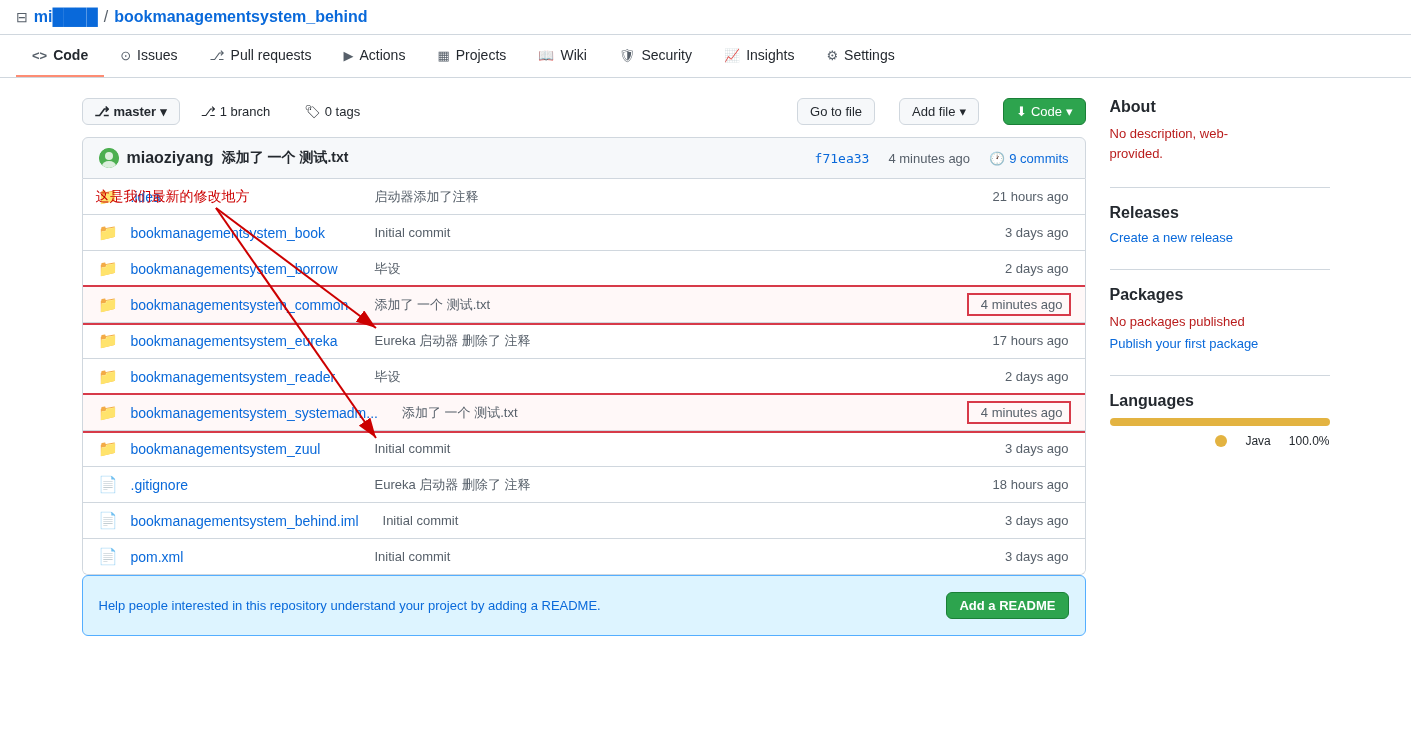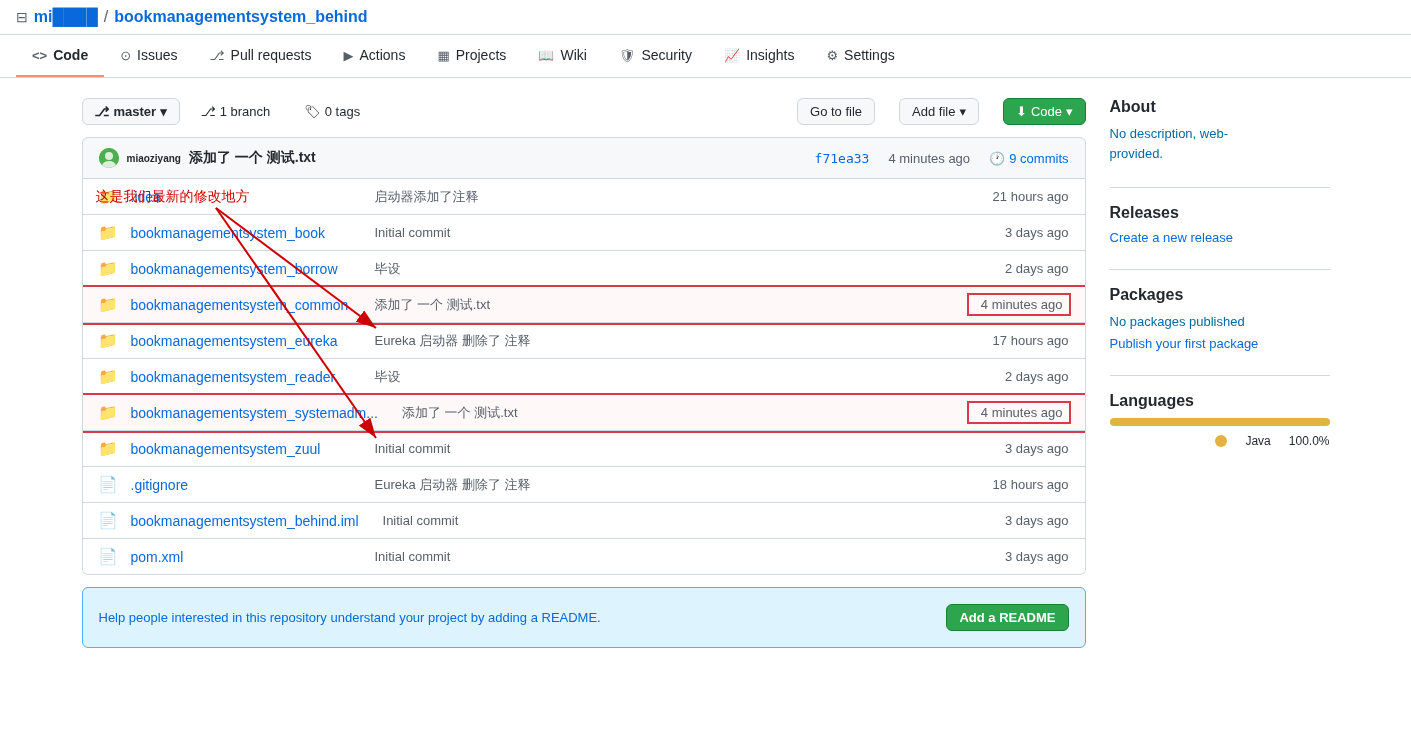--- a/index.html
+++ b/index.html
@@ -41,29 +41,29 @@
     .file-row:last-child { border-bottom: none; }
     .file-icon { color: #54aeff; font-size: 16px; flex-shrink: 0; width: 20px; text-align: center; }
     .file-icon.doc { color: #57606a; }
     .file-name { min-width: 220px; color: #0969da; font-size: 14px; cursor: pointer; text-decoration: none; flex-shrink: 0; }
     .file-commit { flex: 1; color: #57606a; font-size: 13px; padding-left: 12px; }
     .file-time { color: #57606a; font-size: 13px; white-space: nowrap; min-width: 100px; text-align: right; }
 
     
     .sidebar-section { margin-bottom: 24px; }
     .sidebar-title { font-size: 16px; font-weight: 600; color: #24292f; margin-bottom: 8px; }
-    .sidebar-desc { font-size: 13px; color: #0369a1; line-height: 1.5; }
+    .sidebar-desc { font-size: 13px; color: #b91c1c; line-height: 1.5; }
     .sidebar-link { color: #0969da; font-size: 13px; cursor: pointer; text-decoration: none; display: block; margin-top: 4px; }
     .sidebar-divider { border: none; border-top: 1px solid #d0d7de; margin: 16px 0; }
 
     .lang-bar { height: 8px; border-radius: 4px; background: #e3b341; width: 100%; margin-bottom: 8px; }
     .lang-item { display: flex; align-items: center; gap: 18px; font-size: 12px; color: #24292f; justify-content: flex-end; }
     .lang-dot { width: 12px; height: 12px; border-radius: 50%; background: #e3b341; flex-shrink: 0; }
 
-    .readme-banner { background: #ddf4ff; border: 1px solid #54aeff; border-radius: 6px; padding: 16px; display: flex; align-items: center; justify-content: space-between; margin-top: 12px; }
+    .readme-banner { background: #ddf4ff; border: 1px solid #54aeff; border-radius: 6px; padding: 16px; display: flex; align-items: center; justify-content: space-between; }
     .readme-text { font-size: 13px; color: #0969da; }
     .readme-btn { background: #2da44e; color: #fff; border: 1px solid #1a7f37; border-radius: 6px; padding: 5px 12px; font-size: 13px; cursor: pointer; font-weight: 600; }
   </style>
 </head>
 <body>
 
 <div class="header-bar">
   <div class="repo-title">
     <span class="icon">⊟</span>
     <a>mi████</a>
@@ -162,21 +162,21 @@
 
     <div class="commit-bar">
       <div class="commit-bar-left">
         <div class="avatar">
           <svg width="20" height="20" viewBox="0 0 20 20">
             <circle cx="10" cy="10" r="10" fill="#4caf50"></circle>
             <circle cx="10" cy="8" r="4" fill="white" opacity="0.8"></circle>
             <ellipse cx="10" cy="18" rx="7" ry="5" fill="white" opacity="0.8"></ellipse>
           </svg>
         </div>
-        <span style="font-weight:600;font-size:10px;">miaoziyang</span>
+        <span style="font-weight:600;font-size:16px;">miaoziyang</span>
         <span class="commit-msg">添加了 一个 测试.txt</span>
       </div>
       <div style="display:flex;align-items:center;gap:19px;">
         <a class="commit-hash">f71ea33</a>
         <span class="commit-time">4 minutes ago</span>
         <a class="commits-link">
           <span>🕐</span>
           <span>9 commits</span>
         </a>
       </div>

